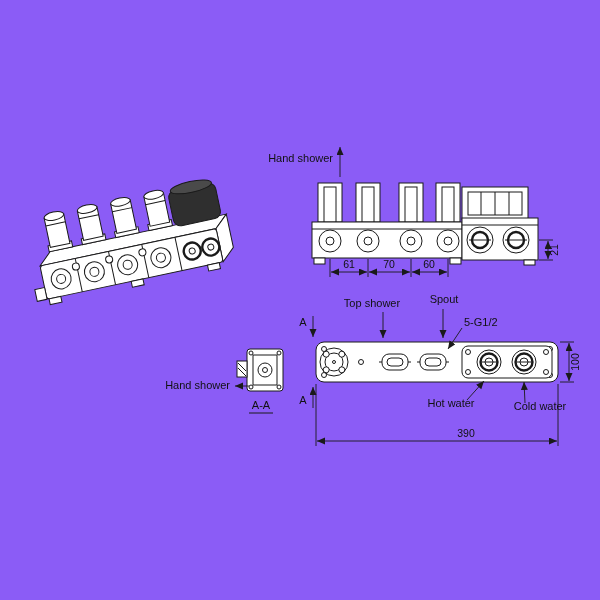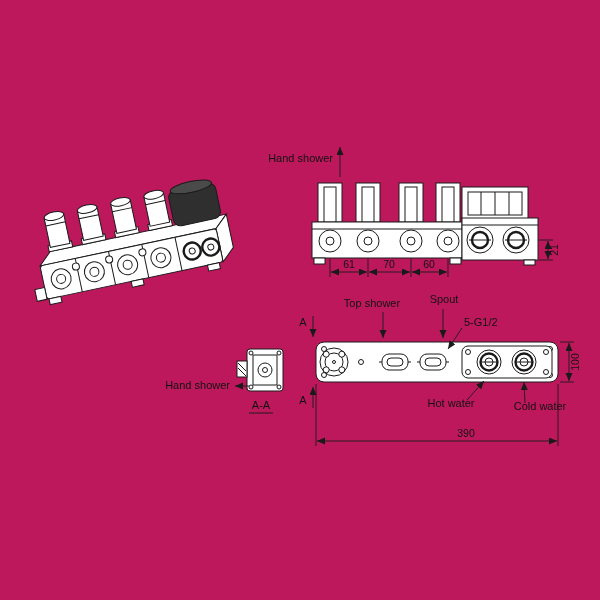--- a/index.html
+++ b/index.html
@@ -1,16 +1,16 @@
 <!DOCTYPE html>
 <html><head>
 <meta charset="utf-8">
 <style>
   html,body{margin:0;padding:0;background:#ffffff;}
-  .canvas{position:relative;width:600px;height:600px;background:#be185d;overflow:hidden;
+  .canvas{position:relative;width:600px;height:600px;background:#8b5cf6;overflow:hidden;
           font-family:"Liberation Sans",sans-serif;}
   svg{position:absolute;left:0;top:0;}
   .ln{stroke:#1a1a1a;stroke-width:1;fill:none;}
   .lnw{stroke:#1a1a1a;stroke-width:1;fill:#ffffff;}
   .thick{stroke:#1a1a1a;stroke-width:2.4;fill:none;}
   .dark{fill:#2f2f2f;stroke:#1a1a1a;stroke-width:1;}
   .darktop{fill:#4a4a4a;stroke:#1a1a1a;stroke-width:1;}
   .dim{stroke:#1a1a1a;stroke-width:0.9;fill:none;}
   .lbl{font-family:"Liberation Sans",sans-serif;font-size:11px;fill:#111111;}
   .dimtxt{font-family:"Liberation Sans",sans-serif;font-size:10.5px;fill:#111111;}

